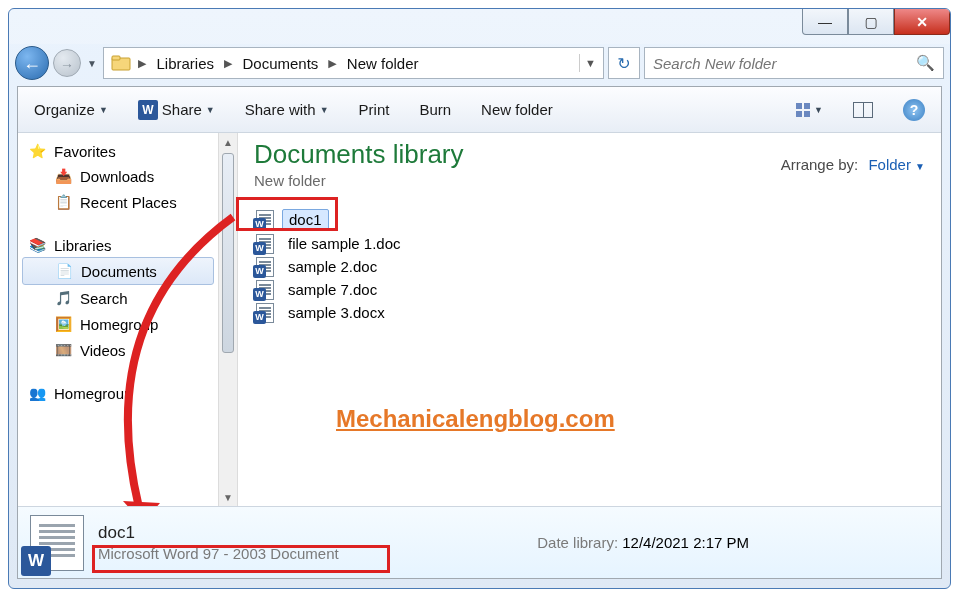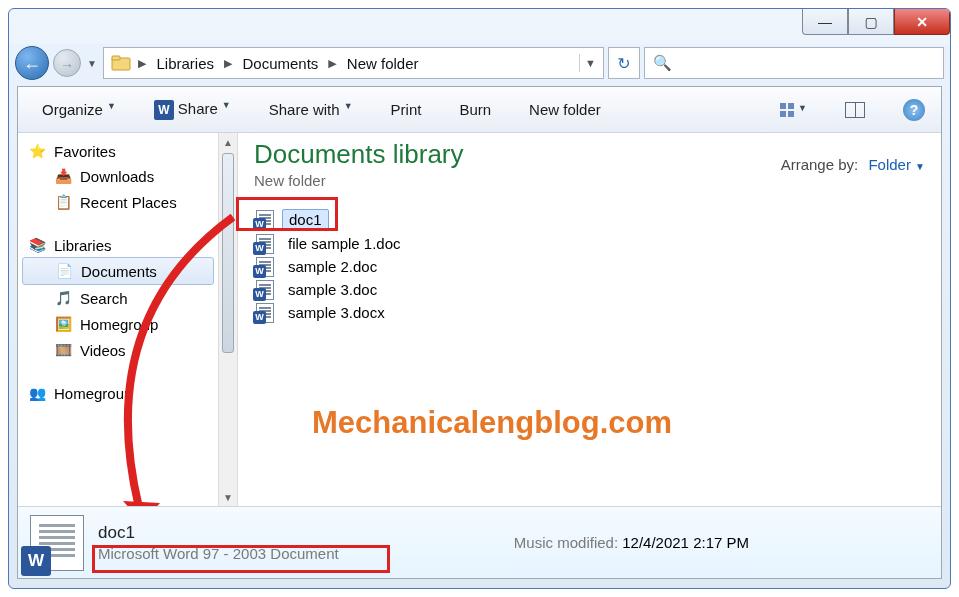--- a/index.html
+++ b/index.html
@@ -58,21 +58,21 @@
     height: calc(100% - 86px);
     display:flex; flex-direction:column;
   }
 
   
   .toolbar {
     height:46px; background: linear-gradient(#fcfdff, #e8eef6);
     border-bottom:1px solid #cdd6e0; display:flex; align-items:center;
     padding: 0 10px; gap: 18px; font-size:15px; color:#1a1a1a;
   }
-  .tb-item { display:flex; gap:4px; padding:4px 6px;margin-left:8px; }
+  .tb-item { display:flex; align-items:center; gap:4px; padding:4px 6px; }
   .tb-item .dd { font-size:9px; color:#3a4a5a;}
   .word-small { width:20px; height:20px; background:#2b579a; color:#fff; font-size:12px; font-weight:bold; display:flex;align-items:center;justify-content:center; border-radius:2px;}
   .tb-spacer { flex:1; }
   .view-icon { display:flex; gap:2px; }
   .view-icon .sq { width:6px; height:6px; background:#6a88c0;}
   .preview-icon { width:20px; height:16px; border:1px solid #5a6a7a; position:relative;}
   .preview-icon::after { content:""; position:absolute; left:50%; top:0; bottom:0; width:1px; background:#5a6a7a;}
   .help-icon { width:22px; height:22px; border-radius:50%; background:radial-gradient(#8ec3f0,#3a80c4); color:#fff; display:flex;align-items:center;justify-content:center; font-weight:bold; font-size:14px;}
 
   
@@ -109,22 +109,22 @@
   .doc-icon::before {
     content:""; position:absolute; left:2px; right:2px; top:3px; height:2px; background:#7a8a9a; box-shadow:0 3px 0 #7a8a9a, 0 6px 0 #7a8a9a, 0 9px 0 #7a8a9a;
   }
   .doc-icon .w {
     position:absolute; left:-4px; bottom:-2px; width:13px; height:13px;
     background:#2b579a; color:#fff; font-size:9px; font-weight:bold;
     display:flex;align-items:center;justify-content:center; border-radius:2px;
   }
 
   .watermark {
-    position:absolute; left:74px; top:272px; font-size:31px; font-weight:bold;
-    color:#e67828; text-shadow: -1px -1px 0 #fff, 1px -1px 0 #fff, -1px 1px 0 #fff, 1px 1px 0 #fff;
+    position:absolute; left:98px; top:272px; font-size:24px; font-weight:bold;
+    color:#e67828; text-shadow: -1px -1px 0 #fff, 1px -1px 0 #fff, -1px 1px 0 #fff, 1px 1px 0 #fff; text-decoration: underline;
   }
 
   
   .details {
     height:72px; border-top:1px solid #cdd6e0;
     background:linear-gradient(#f5fbff,#e6f4ff);
     display:flex; align-items:center; padding:6px 12px; gap:14px; font-size:15px;
   }
   .big-doc {
     width:54px; height:56px; border:1px solid #7a8a9a; background:#fff; position:relative;
@@ -184,20 +184,21 @@
       <span class="bc-arrow">▶</span>
       <span class="bc-seg">New folder</span>
       <span class="bc-dd">▼</span>
     </div>
 
     <div class="refresh-box">
       <span>↻</span>
     </div>
 
     <div class="search-box">
+      <input type="text" placeholder="Search New folder" style="">
       <span class="search-icon">🔍</span>
     </div>
   </div>
 
   <div class="inner">
 
     <div class="toolbar">
       <div class="tb-item">
         <span>Organize</span>
         <span class="dd">▼</span>
@@ -334,21 +335,21 @@
                 </span>
               </span>
               <span class="name-box">sample 2.doc</span>
             </div>
             <div class="file-row">
               <span class="ico">
                 <span class="doc-icon">
                   <span class="w">W</span>
                 </span>
               </span>
-              <span class="name-box">sample 3.doc</span>
+              <span class="name-box">sample 7.doc</span>
             </div>
             <div class="file-row">
               <span class="ico">
                 <span class="doc-icon">
                   <span class="w">W</span>
                 </span>
               </span>
               <span class="name-box">sample 3.docx</span>
             </div>
           </div>
@@ -368,19 +369,19 @@
     <div class="details">
       <div class="big-doc">
         <div class="w">W</div>
       </div>
       <div class="details-text" style="position:relative;">
         <div class="name">doc1</div>
         <div class="type">Microsoft Word 97 - 2003 Document</div>
         <div class="red-box" style="left:-6px; top:22px; width:298px; height:28px;"></div>
       </div>
       <div class="details-meta">
-        <span class="lbl">Music modified:</span>
+        <span class="lbl">Date library:</span>
         <span>12/4/2021 2:17 PM</span>
       </div>
     </div>
 
   </div>
 </div>
 
 </body></html>

